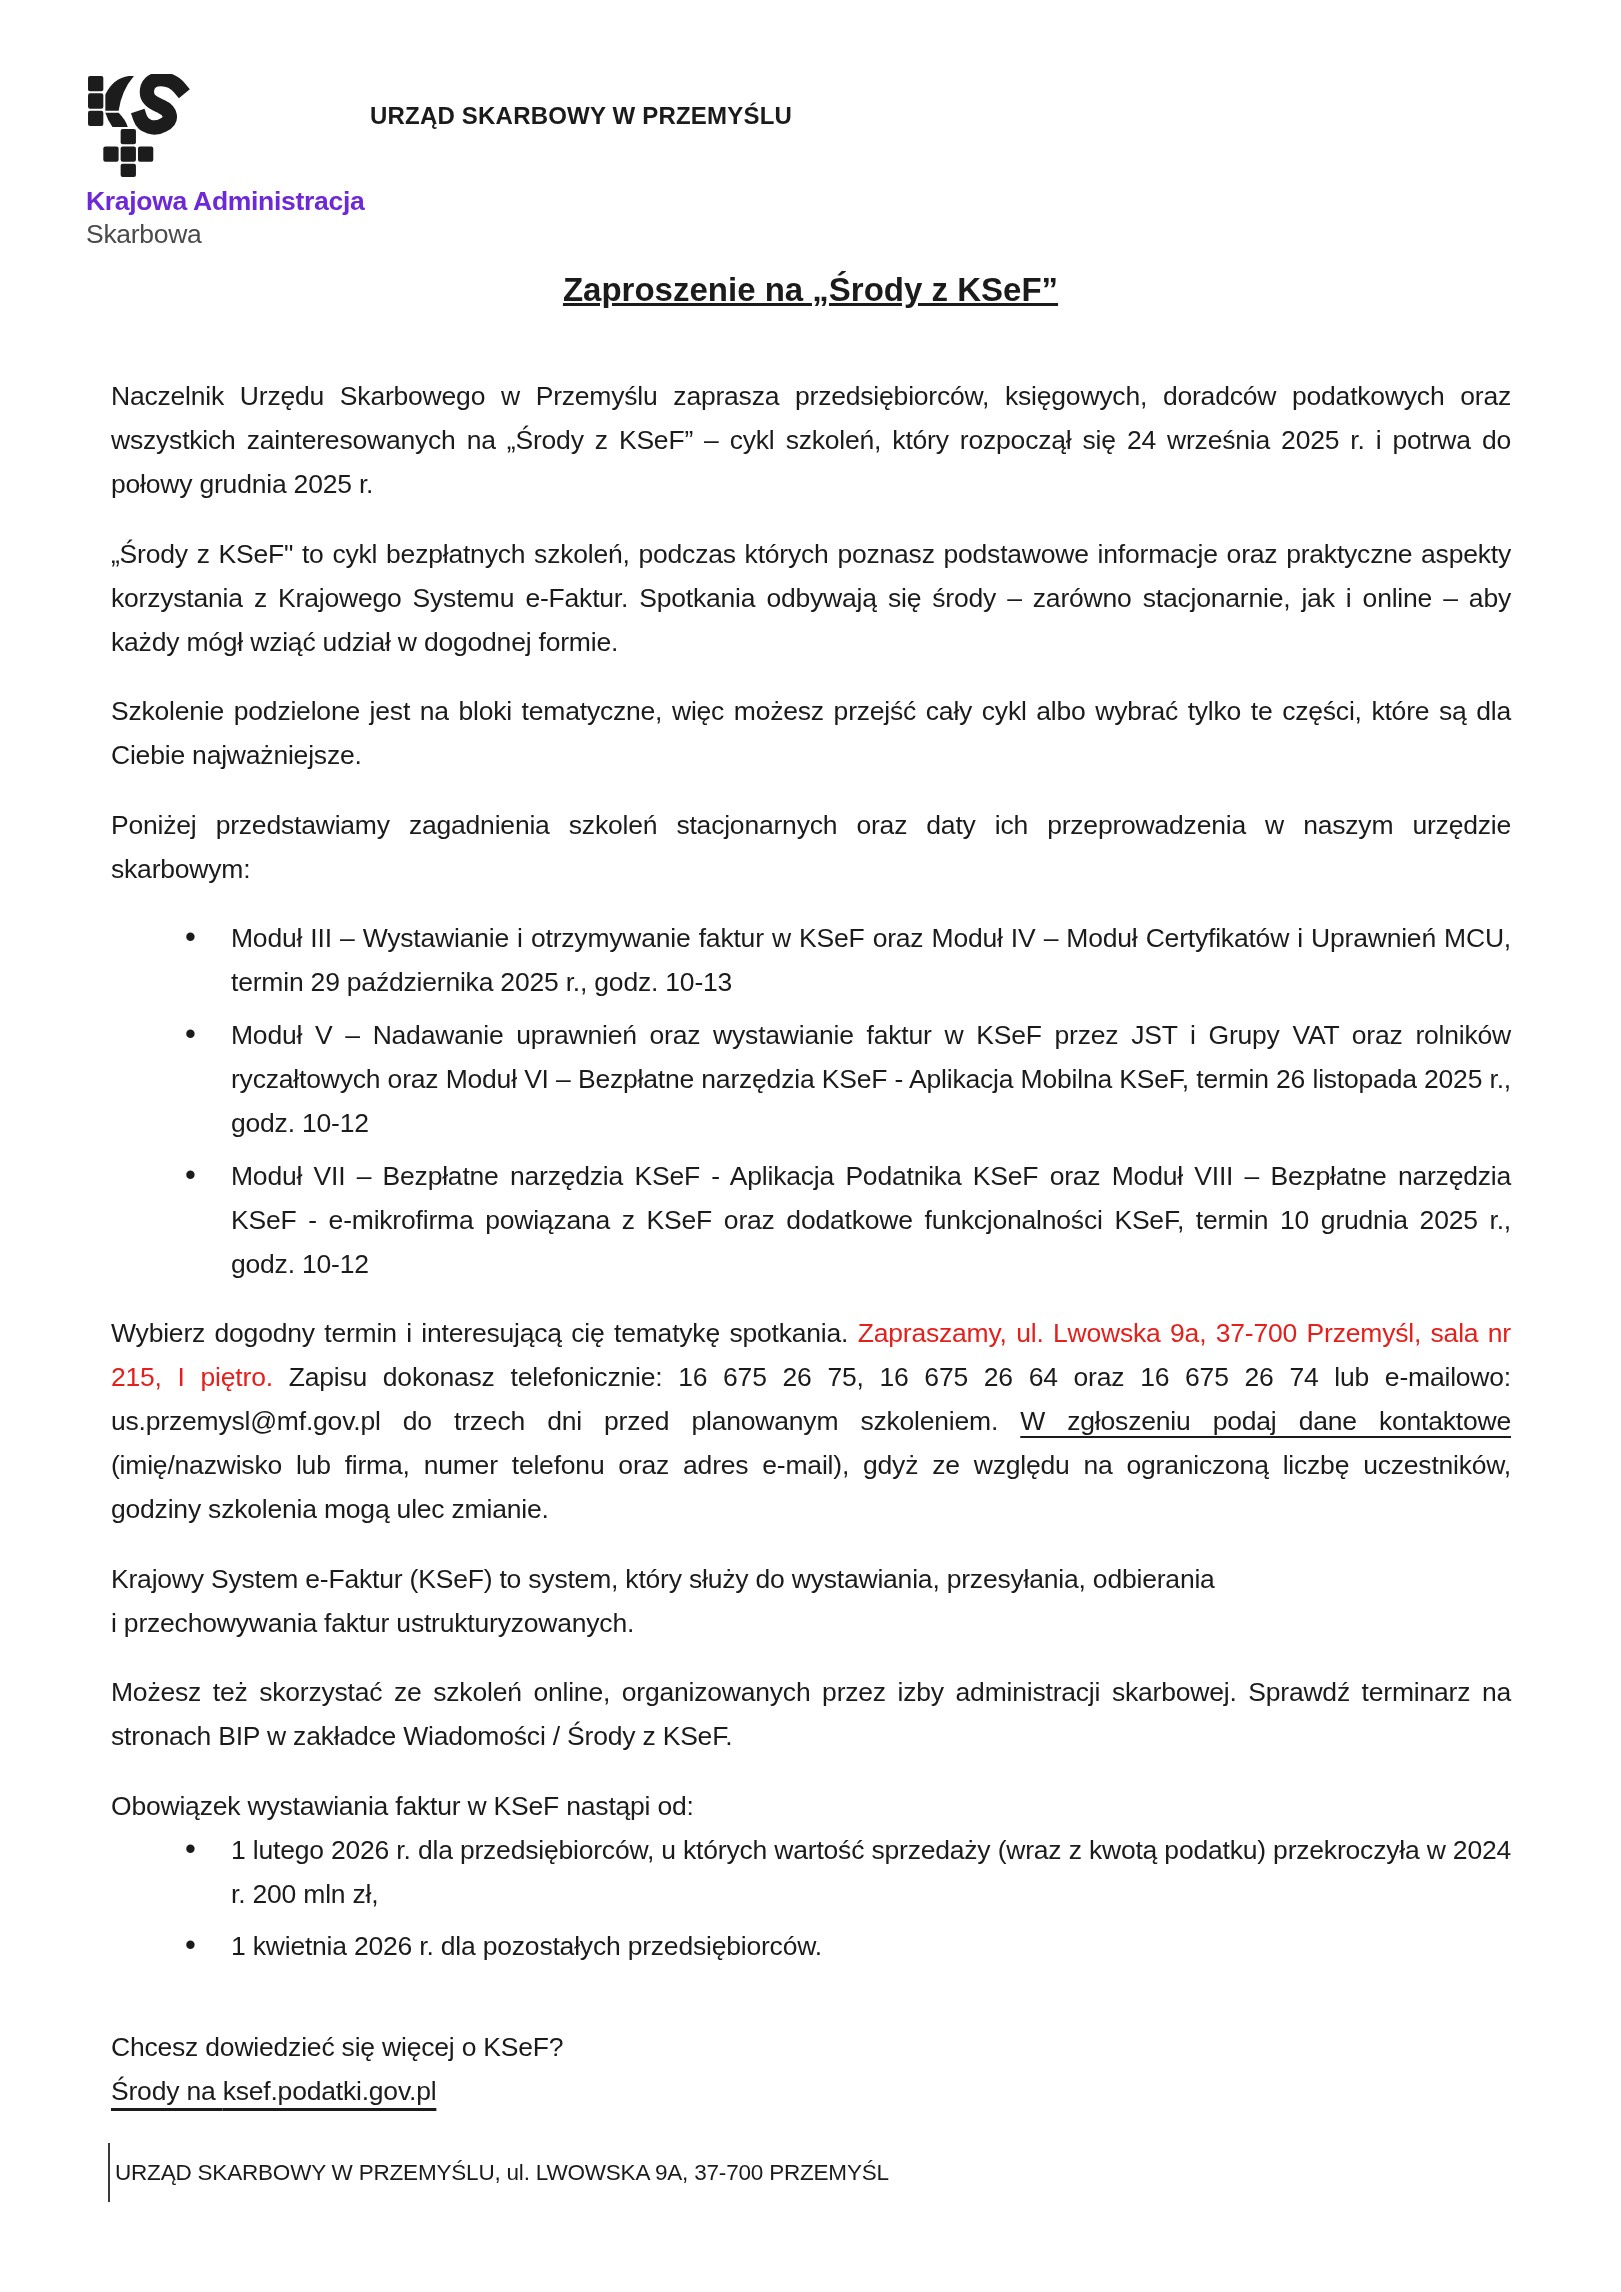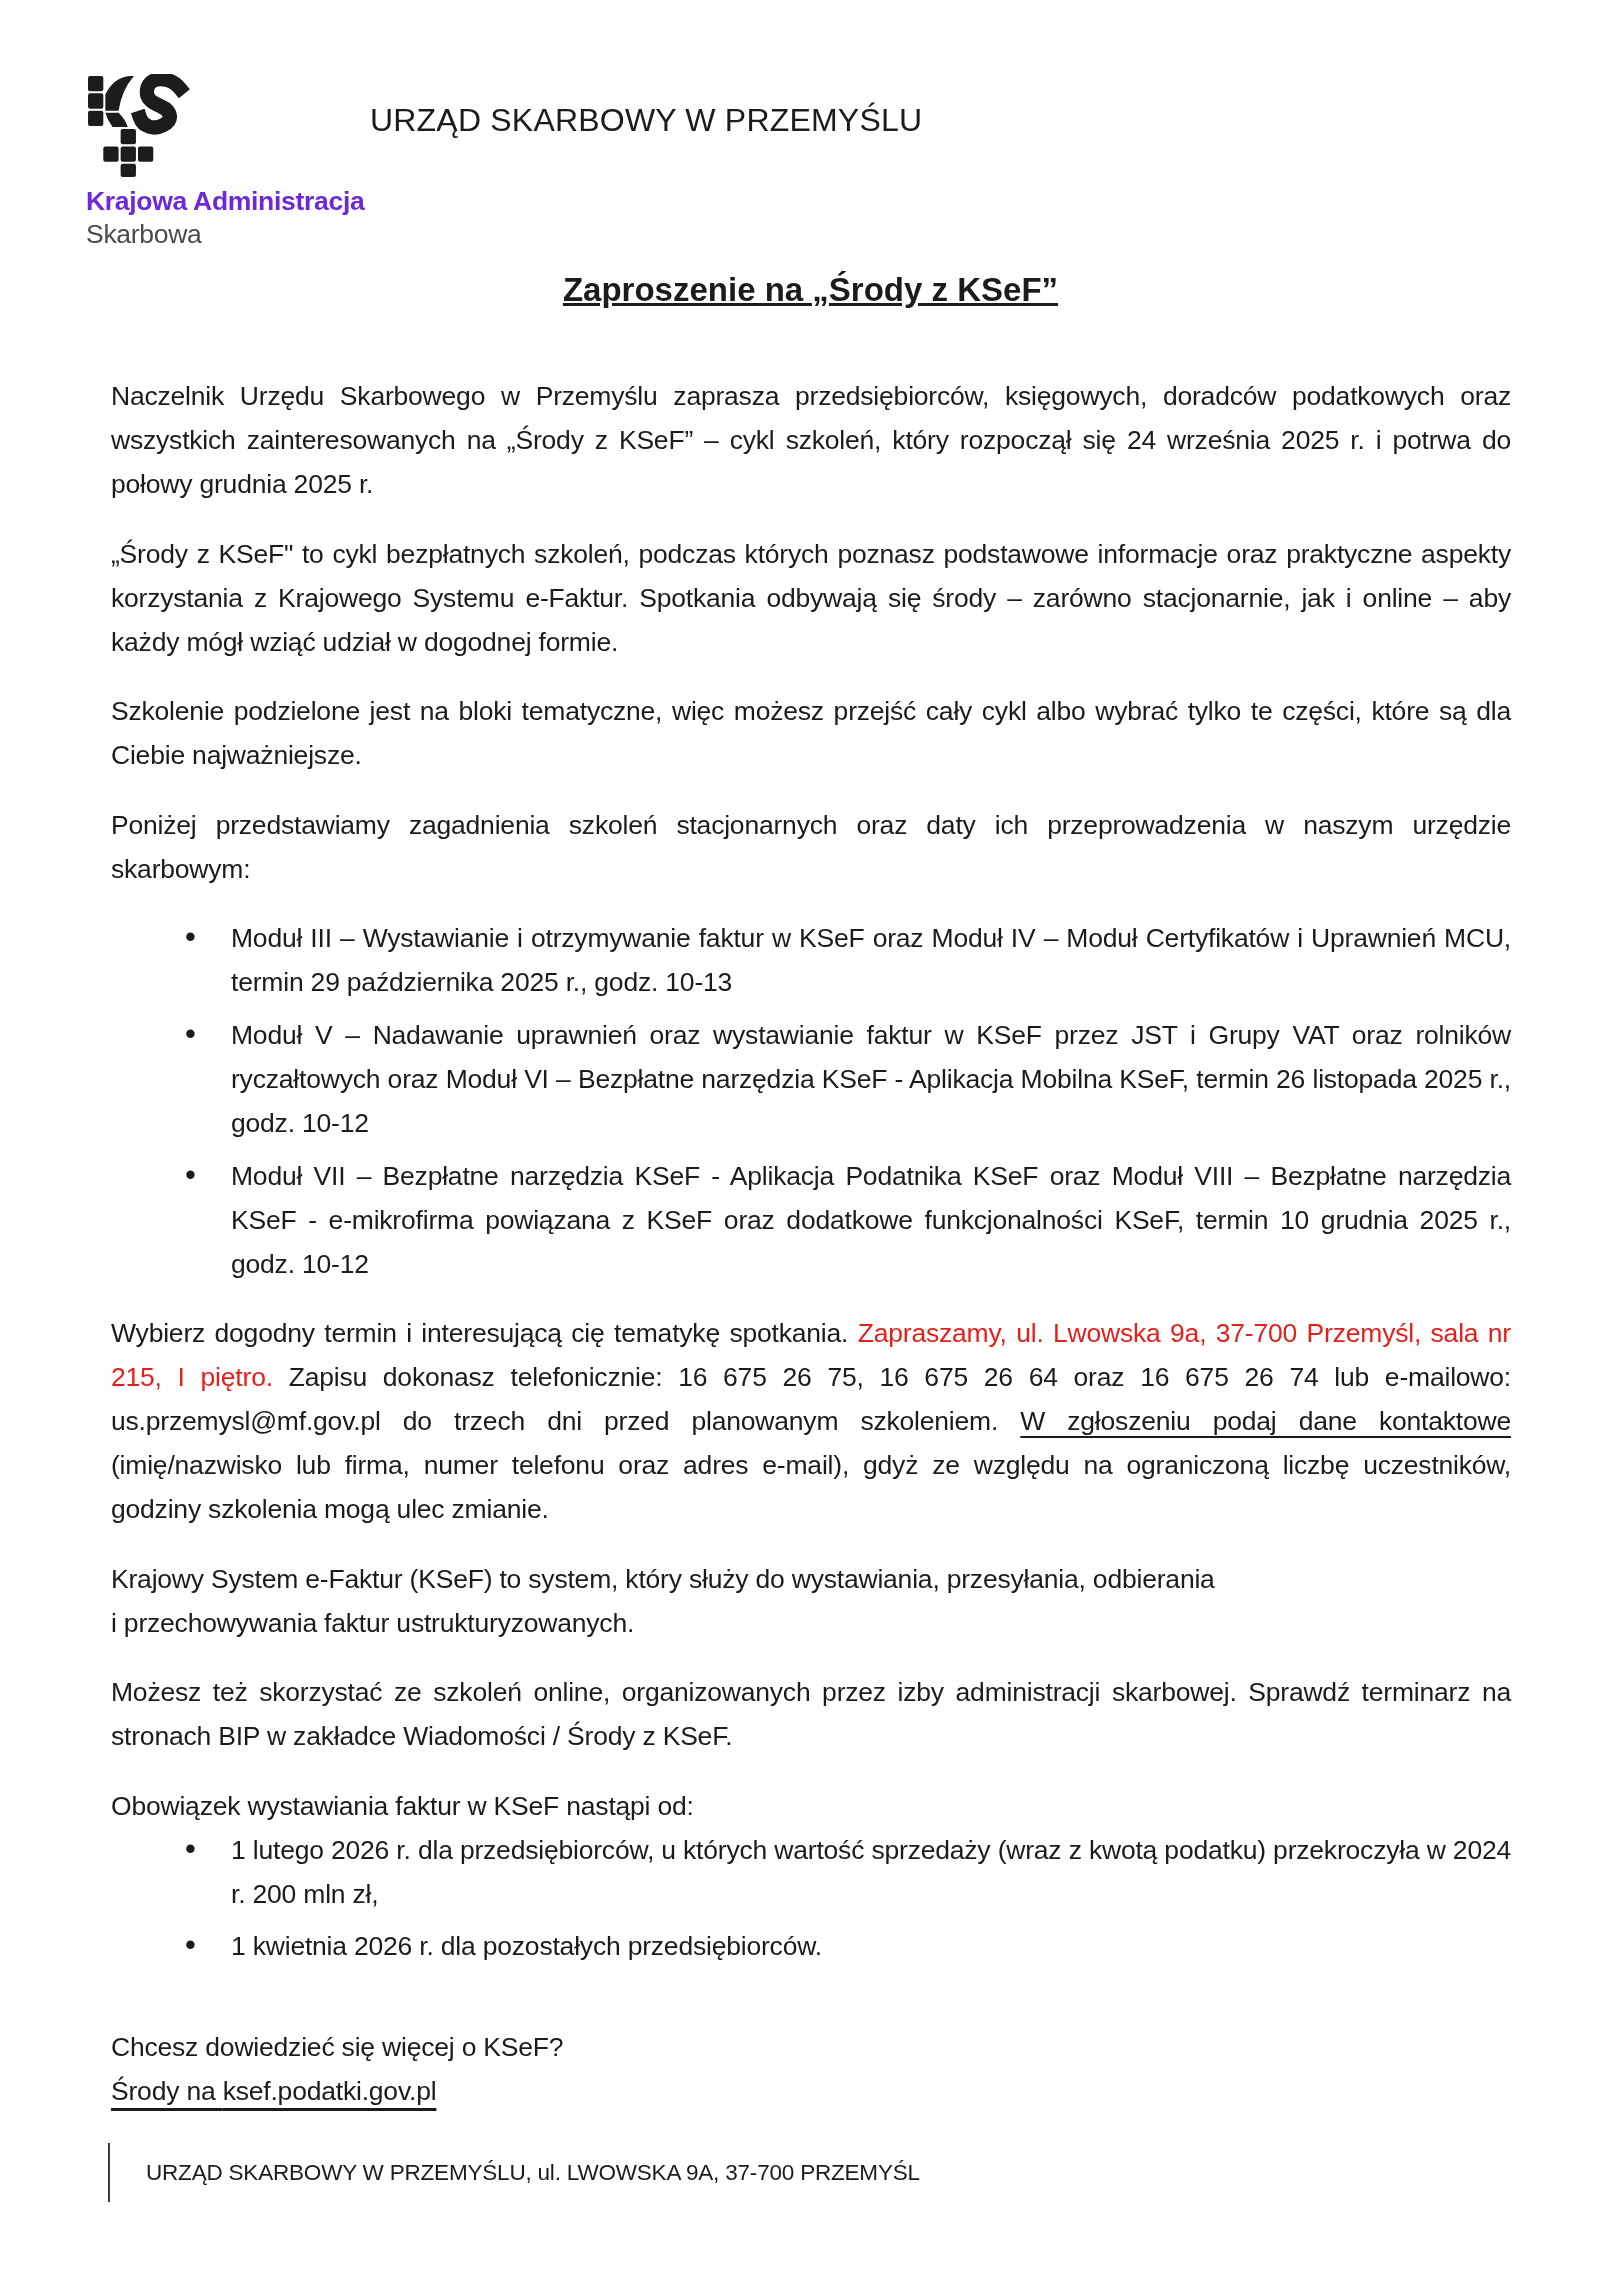--- a/index.html
+++ b/index.html
@@ -20,21 +20,21 @@
   .logo-line1 {
     position: absolute; left: 86px; top: 186px;
     font-size: 26.5px; font-weight: bold; color: #6d28d9; letter-spacing: -0.3px;
   }
   .logo-line2 {
     position: absolute; left: 86px; top: 219px;
     font-size: 26.5px; font-weight: normal; color: #4a4a4a; letter-spacing: -0.3px;
   }
   .office-title {
     position: absolute; left: 370px; top: 102px;
-    font-size: 32px; font-weight: normal; letter-spacing: 0.2px;
+    font-size: 24px; font-weight: bold; letter-spacing: 0.2px;
   }
   
   .doc-title {
     position: absolute; top: 271px; left: 0; width: 100%;
     text-align: center; font-size: 33px; font-weight: bold; text-decoration: underline;
   }
   
   .content {
     position: absolute; top: 374px; left: 111px; width: 1400px;
   }
@@ -63,21 +63,21 @@
   }
   .b { font-weight: normal; }
   .red { color: var(--accent-red, #e3201b); }
   .u { text-decoration: underline; text-decoration-thickness: 2px; text-underline-offset: 5.9px; }
   .u-thick { text-decoration: underline; text-decoration-thickness: 3.4px; text-underline-offset: 7.8px; }
   
   .footer {
     position: absolute; left: 108px; top: 2143px;
     height: 59px;
     border-left: 2.9px solid #3a3a3a;
-    padding-left: 36px;
+    padding-left: 5px;
     display: flex; align-items: center;
     font-size: 22.5px; letter-spacing: -0.2px; color: #1b1b1b;
   }
 </style>
 </head>
 <body>
 
 <div class="page">
 
   <svg class="logo-mark" viewBox="0 0 100 102" xmlns="http://www.w3.org/2000/svg" aria-hidden="true">

